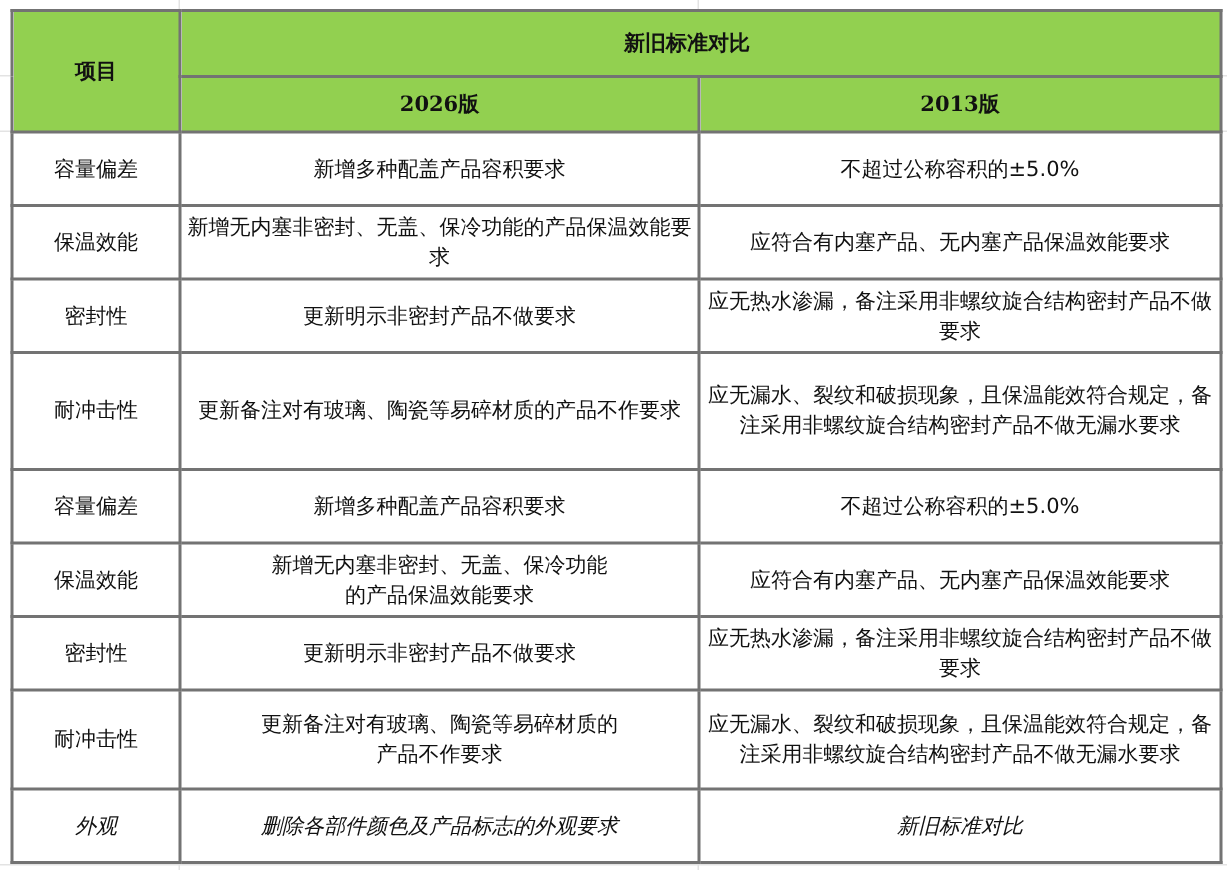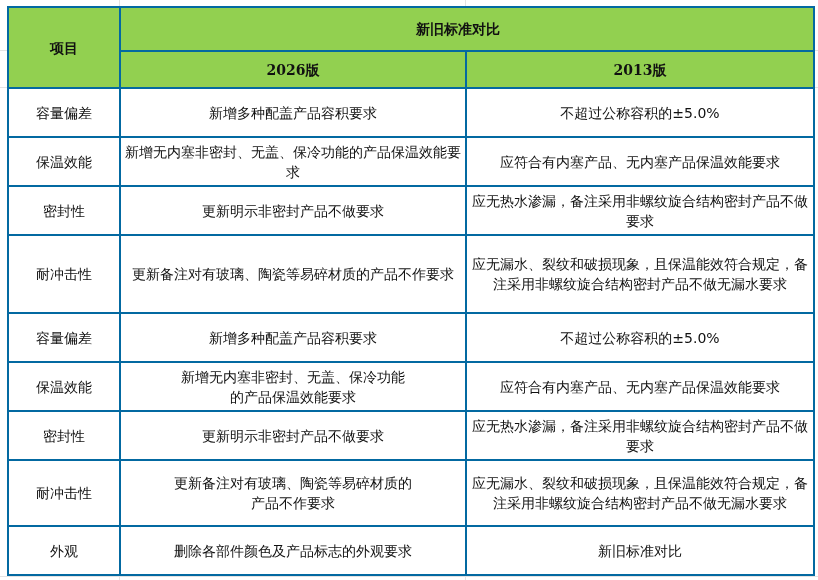--- a/index.html
+++ b/index.html
@@ -35,21 +35,21 @@
     table.compare {
       position: absolute;
       left: 7px;
       top: 6px;
       width: 806px;
       border-collapse: collapse;
       table-layout: fixed;
       background: #ffffff;
     }
     table.compare td, table.compare th {
-      border: 2px solid #0369a1;
+      border: 2px solid #737373;
       text-align: center;
       vertical-align: middle;
       padding: 0 3px;
       font-size: 14px;
       line-height: 20px;
       color: #111111;
       font-weight: normal;
       overflow: hidden;
     }
     table.compare th {
@@ -63,21 +63,21 @@
       padding-left: 295px;
     }
     col.c-item { width: 112px; }
     col.c-new { width: 346px; }
     col.c-old { width: 348px; }
     tr.h1 { height: 44px; }
     tr.h2 { height: 37px; }
     tr.r49 { height: 49px; }
     tr.r78 { height: 78px; }
     tr.r66 { height: 66px; }
-    tr.r49b { height: 49px; }
+    tr.r49b { height: 49px; font-style: italic; }
   </style>
 </head>
 <body>
 
 <div class="sheet">
 
   <div class="gridline-v" style="left:119px"></div>
   <div class="gridline-v" style="left:465px"></div>
   <div class="gridline-h" style="top:50px"></div>
   <div class="gridline-h" style="top:87px"></div>

